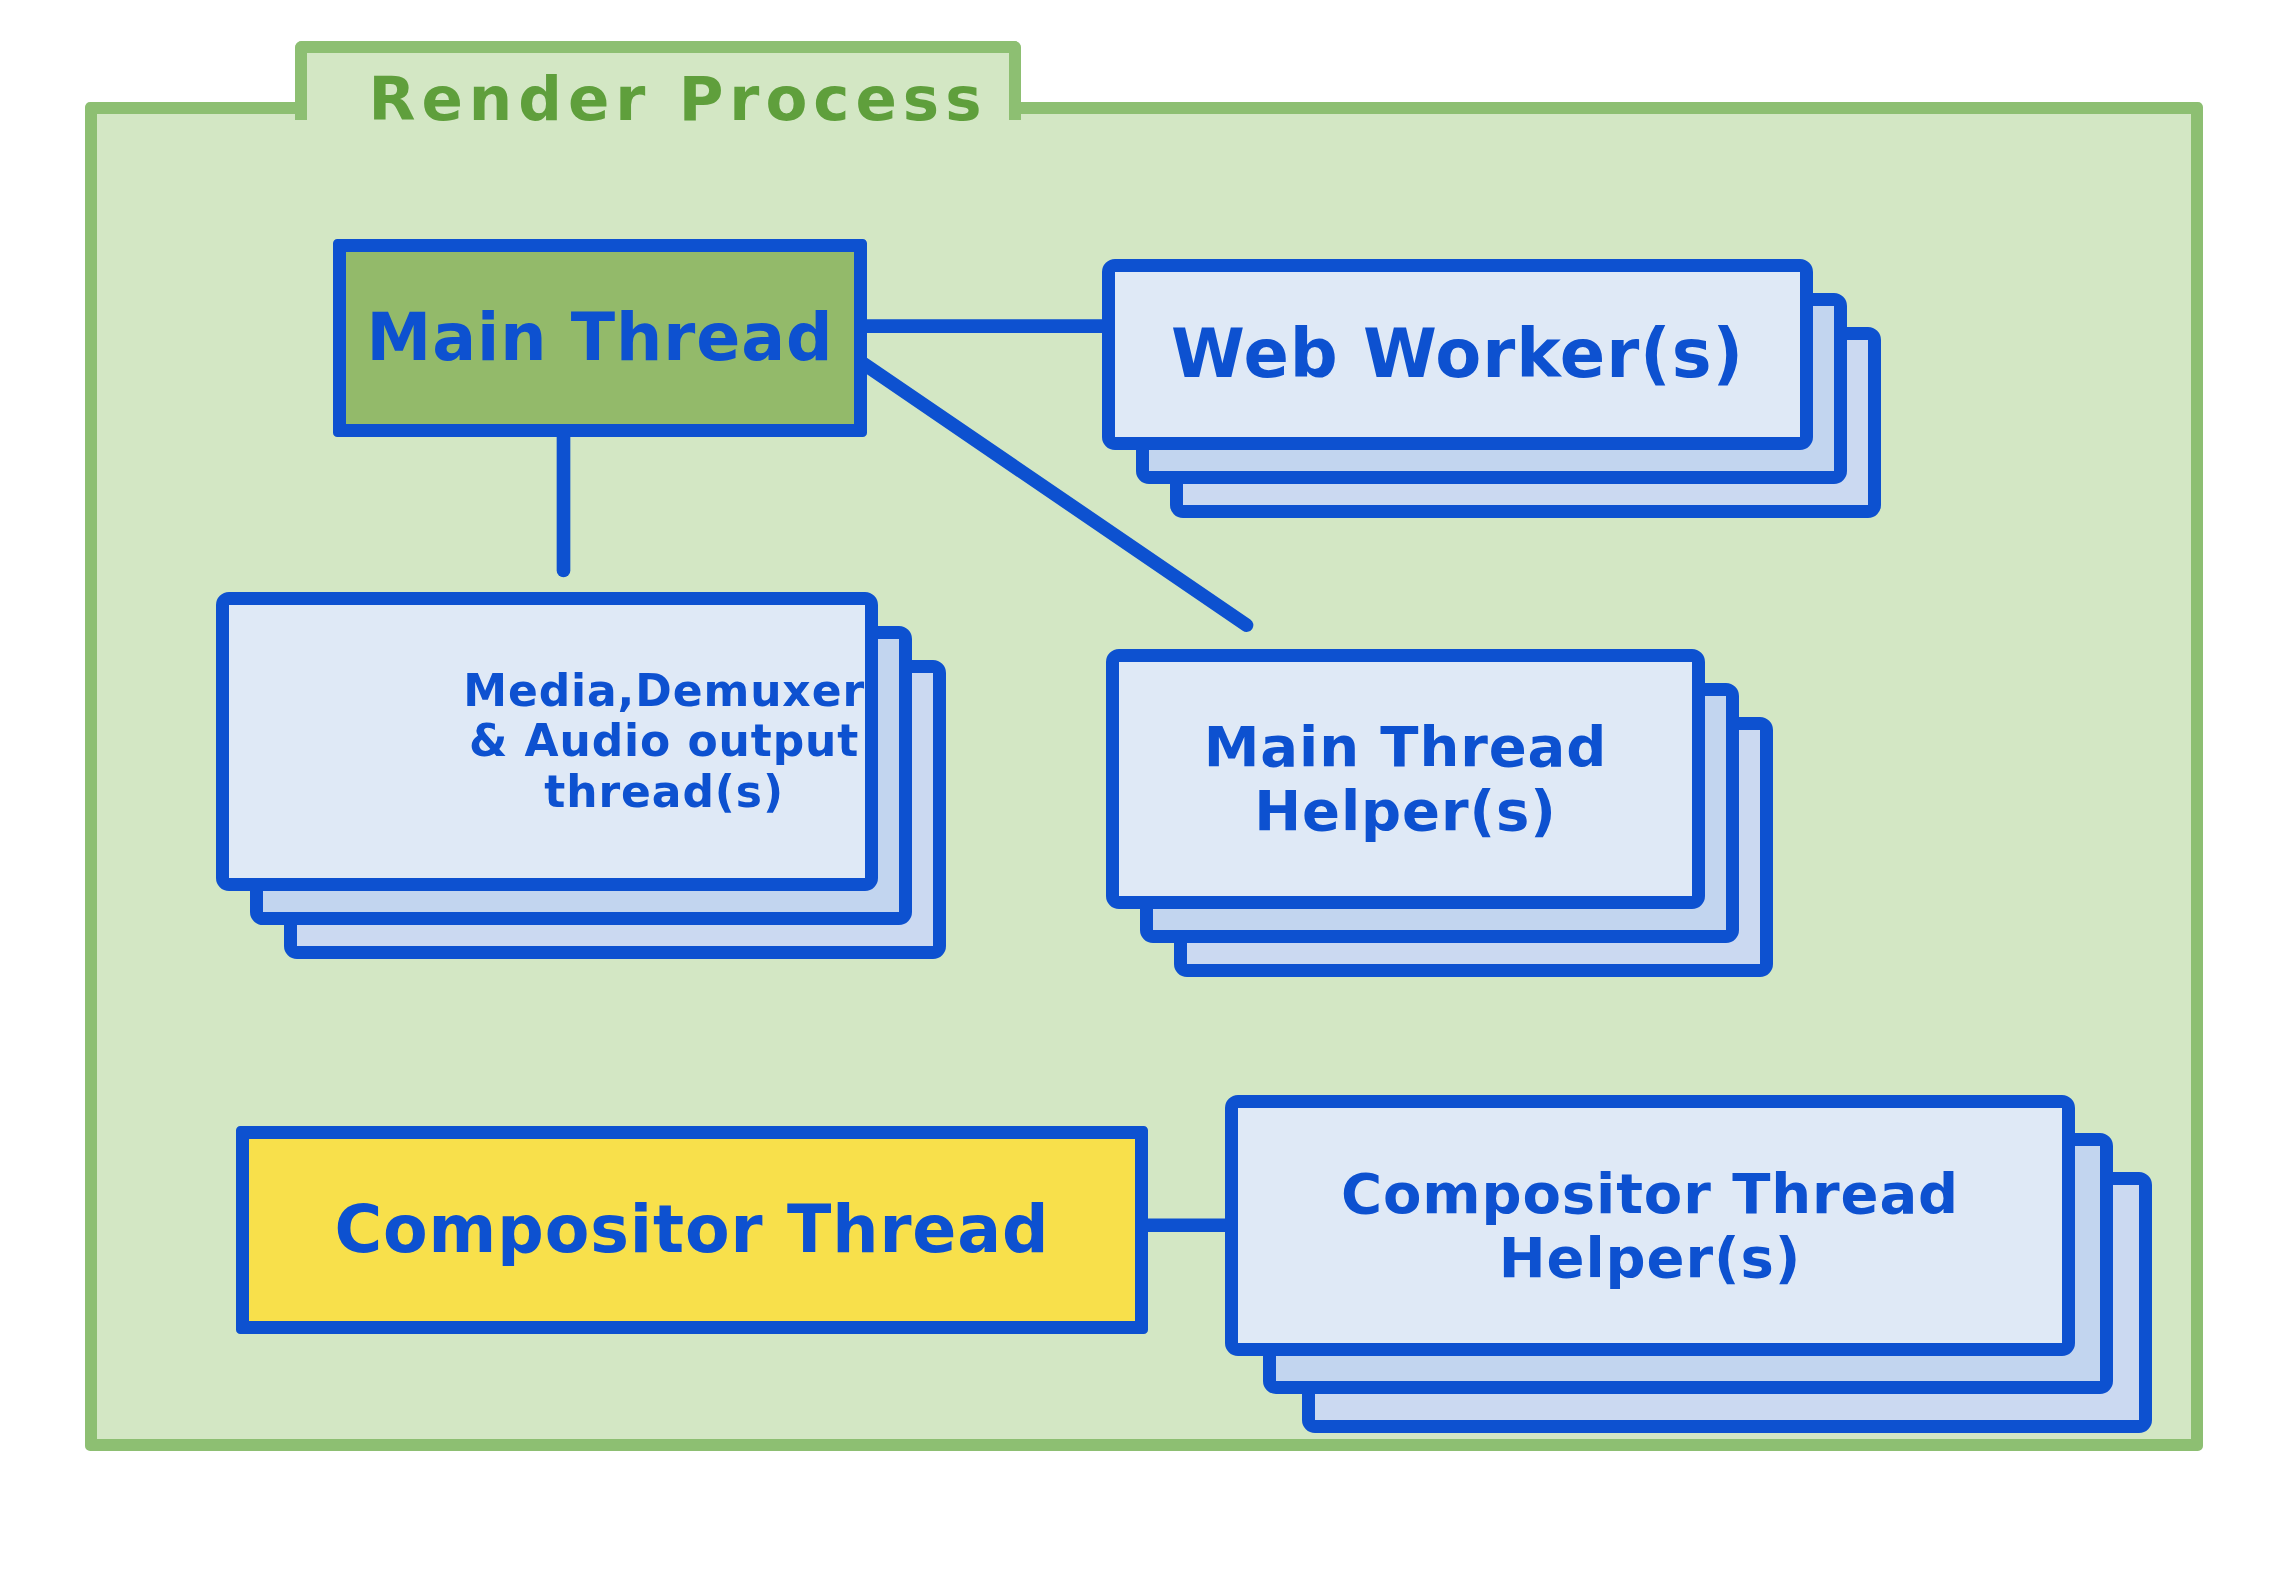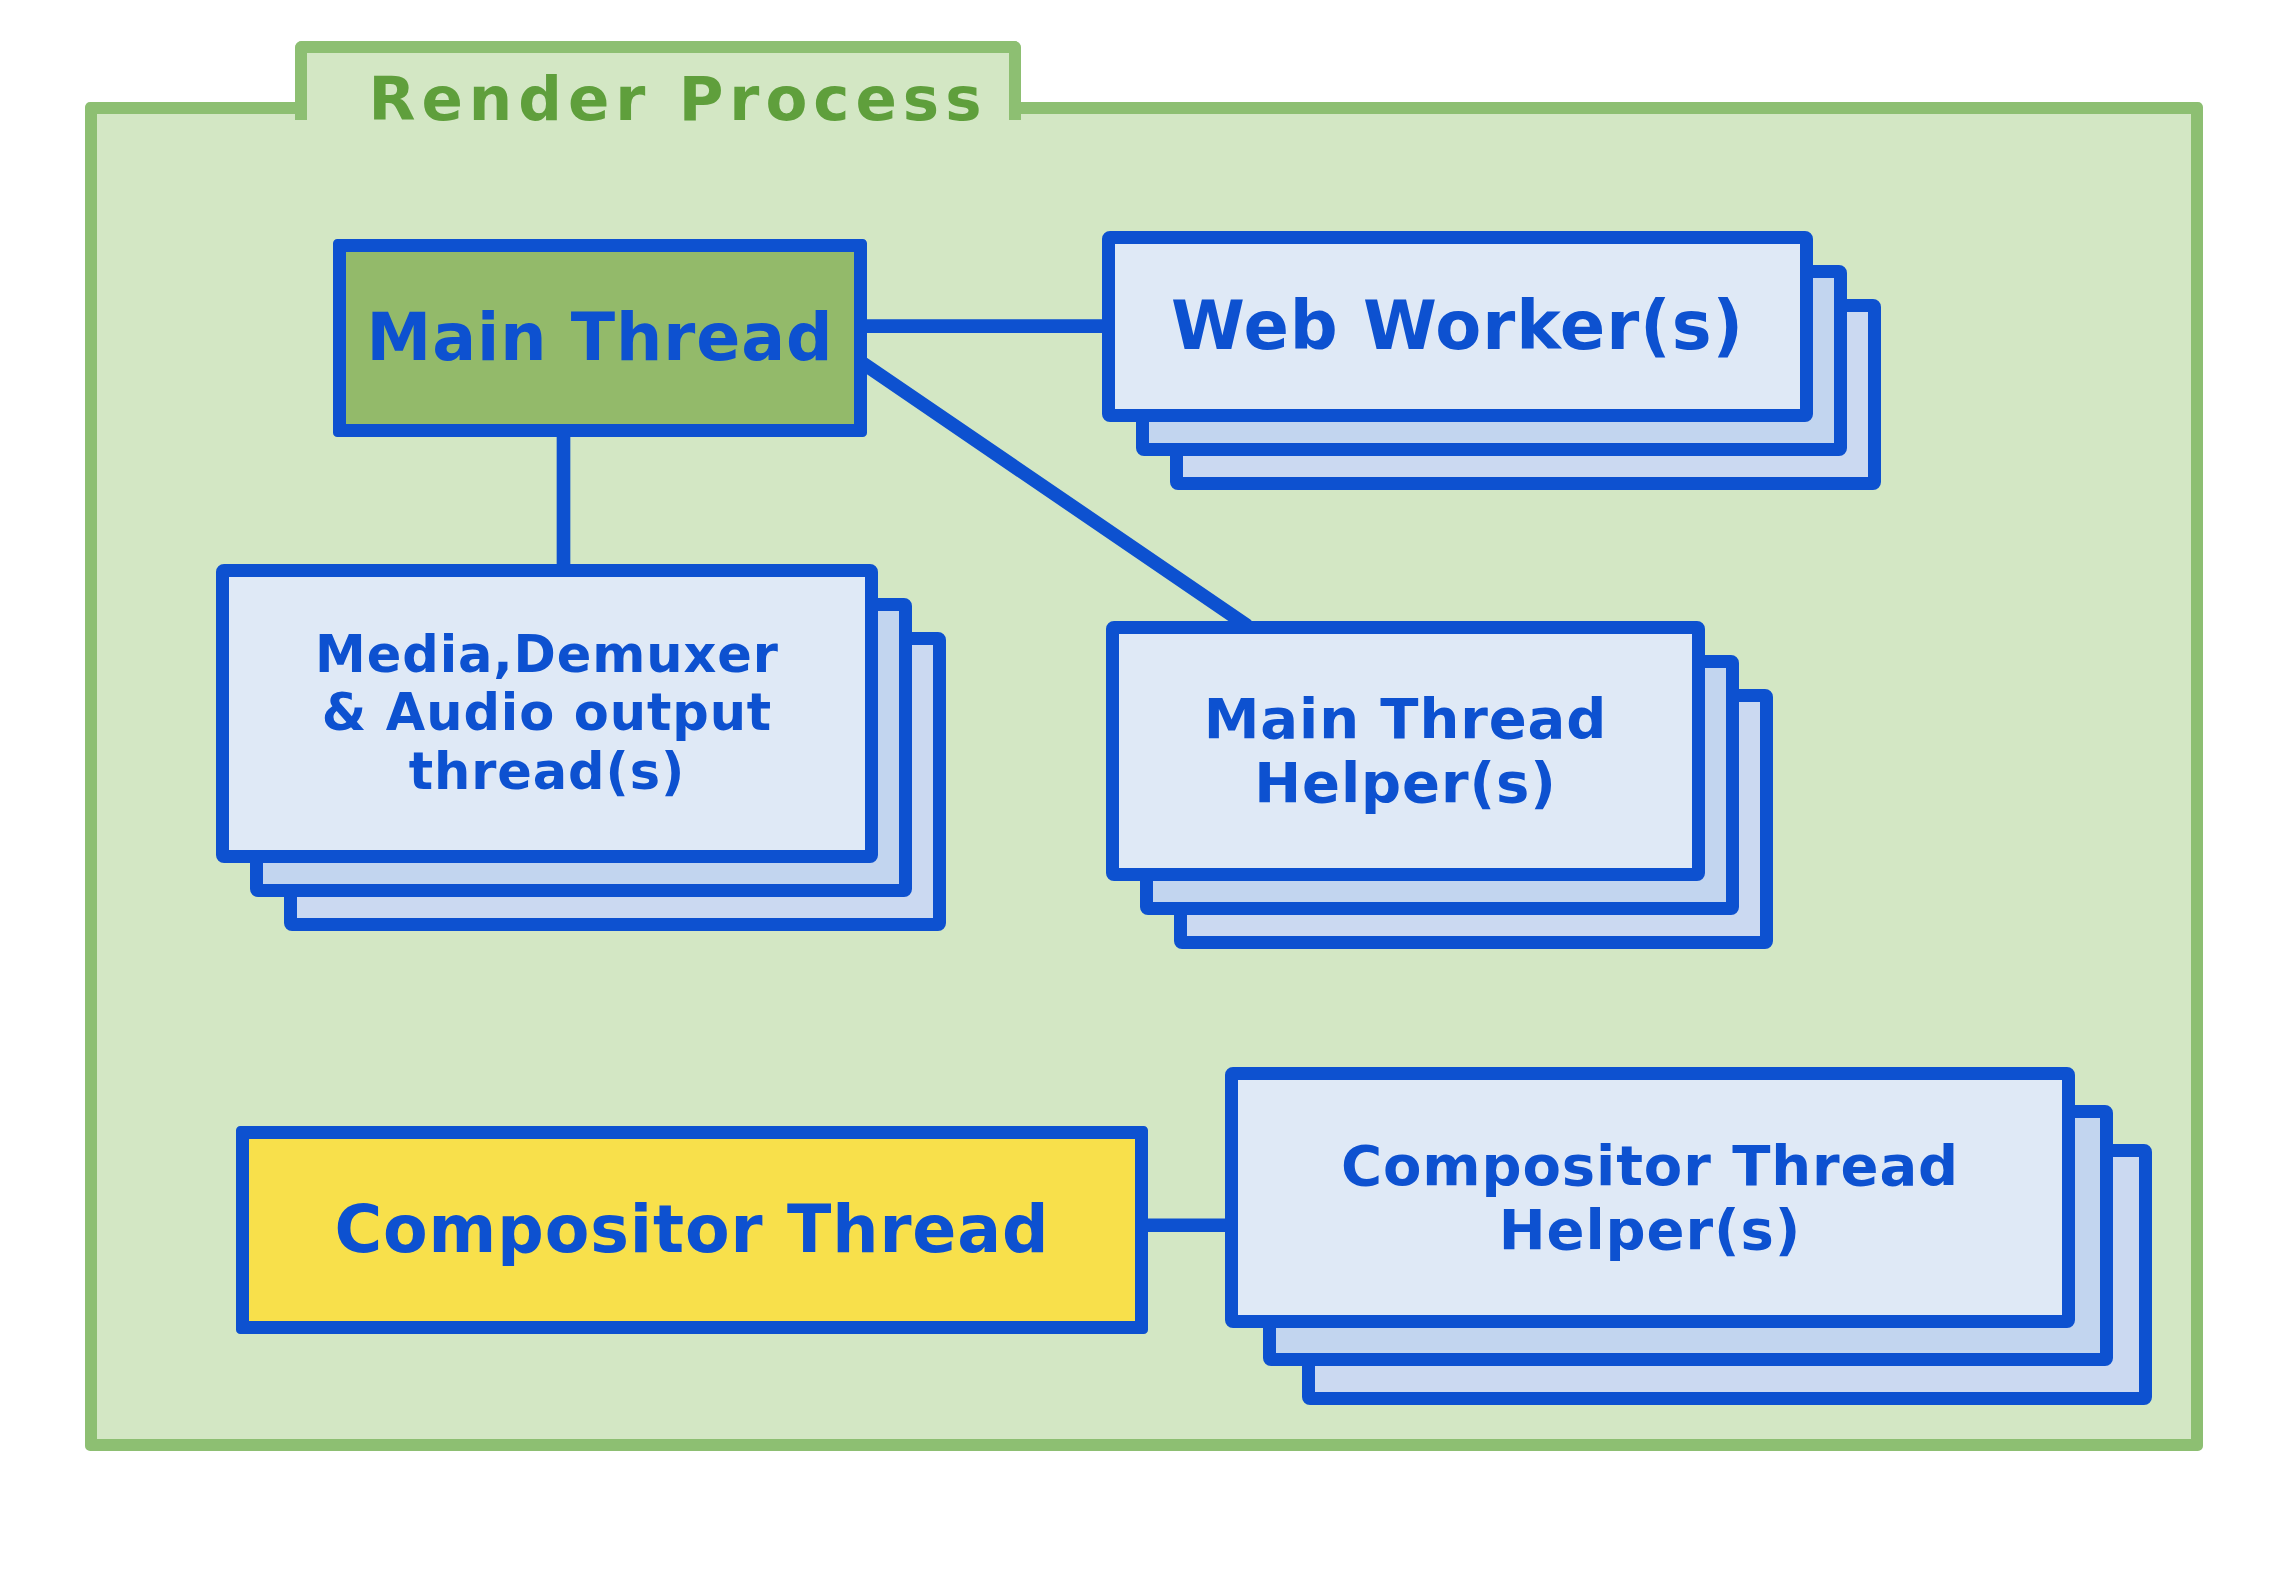--- a/index.html
+++ b/index.html
@@ -64,38 +64,39 @@
   }
   .node .label{line-height:1.12;letter-spacing:0.9px;}
   .main-thread{left:333px;top:239px;width:534px;height:198px;background:var(--green-box);font-size:65px;}
   .compositor-thread{left:236px;top:1126px;width:912px;height:208px;background:var(--yellow-box);font-size:65px;letter-spacing:1.7px;}
 
   
   .stack{position:absolute;z-index:5;}
   .card{
     position:absolute;box-sizing:border-box;
     border:13px solid var(--blue);
-    border-radius:8px;
+    border-radius:13px;
+    margin-top:28px;
   }
   .card.back2{background:var(--card-back2);z-index:1;}
   .card.back1{background:var(--card-back1);z-index:2;}
   .card.front{
     background:var(--card-front);z-index:3;
     display:flex;align-items:center;justify-content:center;
     text-align:center;color:var(--blue);font-weight:700;
   }
   .card.front .label{line-height:1.14;letter-spacing:0.9px;}
 
   .stack.web-workers{left:1102px;top:231px;width:781px;height:260px;}
   .stack.web-workers .card{width:711px;height:191px;}
   .stack.web-workers .front{font-size:67px;}
 
   .stack.media{left:216px;top:564px;width:733px;height:369px;}
   .stack.media .card{width:662px;height:299px;}
-  .stack.media .front{font-size:51px;}
+  .stack.media .front{font-size:44px;justify-content:flex-end;}
 
   .stack.mt-helper{left:1106px;top:621px;width:670px;height:330px;}
   .stack.mt-helper .card{width:599px;height:260px;}
   .stack.mt-helper .front{font-size:56px;}
 
   .stack.comp-helper{left:1225px;top:1067px;width:929px;height:340px;}
   .stack.comp-helper .card{width:850px;height:261px;}
   .stack.comp-helper .front{font-size:56px;}
 
   .off0{left:0;top:0;}

